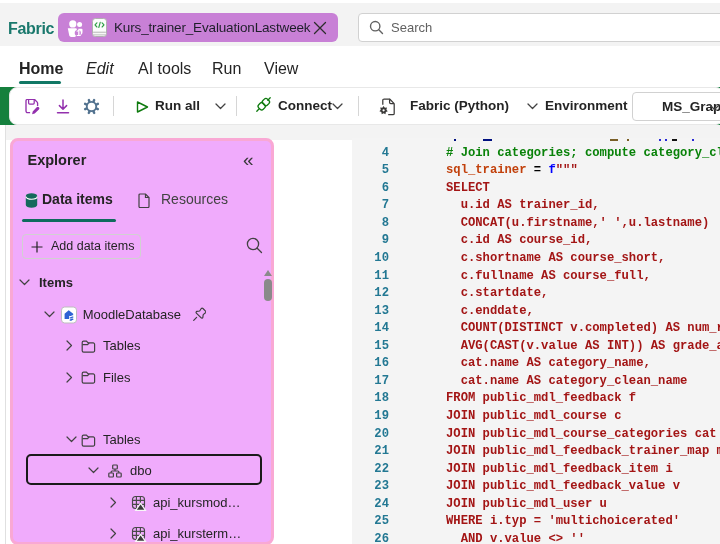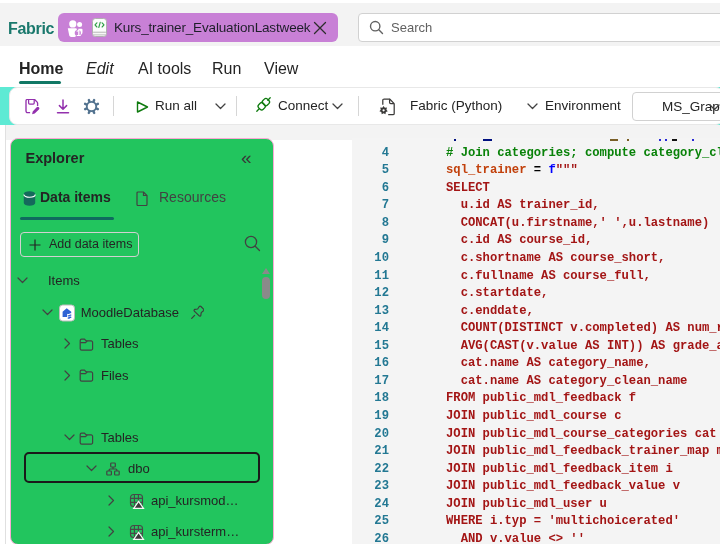--- a/index.html
+++ b/index.html
@@ -11,33 +11,33 @@
   #fabric{left:8px;top:17px;width:55px;height:24px;color:#19786c;font-weight:bold;font-size:16px;line-height:24px;letter-spacing:-0.3px;}
   #tab{left:58px;top:13px;width:280px;height:29px;background:#c880d6;border-radius:6px;}
   #tabtext{left:56px;top:0;height:29px;line-height:29px;color:#1e1e2a;font-size:13.5px;letter-spacing:-0.15px;}
   #search{left:358px;top:13px;width:370px;height:27px;background:#fff;border:1px solid #d1d1d1;border-radius:4px;}
   #searchtext{left:32px;top:0;height:27px;line-height:27px;color:#616161;font-size:13px;}
   
   #menurow{left:0;top:46px;width:720px;height:41px;background:#fff;}
   .menuitem{top:13px;font-size:16px;color:#242424;height:20px;line-height:20px;}
   #homeline{left:19px;top:80.5px;width:42px;height:3.5px;background:#117865;border-radius:2px;}
   
-  #toolrow{left:0;top:87px;width:720px;height:38px;background:#5eead4;}
+  #toolrow{left:0;top:87px;width:720px;height:38px;background:#15803d;font-weight:bold;}
   #toolcard{left:9px;top:0px;width:715px;height:38px;background:#fff;border:1px solid #e8e8e8;border-radius:8px;box-sizing:border-box;}
   .tsep{top:9px;width:1px;height:20px;background:#d6d6d6;}
   .tlabel{top:9px;font-size:13.5px;color:#242424;height:20px;line-height:20px;}
   #msgraph{left:632px;top:5px;width:96px;height:29px;border:1px solid #d1d1d1;border-radius:4px;background:#fff;box-sizing:border-box;}
   
   #content{left:0;top:125px;width:720px;height:419px;background:#fff;}
   #graystrip{left:5px;top:0px;width:715px;height:15px;background:#f3f3f3;}
   #railborder{left:5px;top:0;width:1px;height:419px;background:#e0e0e0;}
   #editor{left:352px;top:13px;width:368px;height:406px;background:#f4f4f4;}
   
-  #panel{left:10px;top:13px;width:264px;height:406.5px;background:#22c55e;
-         border:1px solid #f9a8d4;border-radius:8px;box-sizing:border-box;}
+  #panel{left:10px;top:13px;width:264px;height:406.5px;background:#f0abfc;
+         border:3px solid #f9a8d4;border-radius:8px;box-sizing:border-box;}
   #explorer-title{left:14.5px;top:11px;font-size:14.5px;font-weight:bold;color:#242424;}
   #collapse{left:230px;top:8px;font-size:19px;color:#383838;}
   .tabtxt{font-size:14px;color:#242424;}
   #addbtn{left:9px;top:93px;width:119px;height:25px;border:1px solid #d1d1d1;border-radius:4px;box-sizing:border-box;}
   #greenline{left:9px;top:78px;width:94px;height:3px;background:#0f6b5e;border-radius:2px;}
   
   .row{position:absolute;height:20px;line-height:20px;font-size:13px;color:#242424;}
   
   pre{margin:0;font-family:"Liberation Mono",monospace;font-size:12.2px;line-height:17.55px;font-weight:700;}
   #gutter{position:absolute;left:0px;top:-10.8px;width:37px;text-align:right;color:#237893;}
@@ -237,21 +237,21 @@
 
     <svg class="abs" style="left:250px;top:128px" width="10" height="8" viewBox="0 0 10 8">
       <path d="M5 1 L9 7 L1 7 z" fill="#8a8a8a"></path>
     </svg>
     <div class="abs" style="left:251px;top:138px;width:8px;height:22px;background:#8a8a8a;border-radius:4px;"></div>
 
     <div class="row" style="left:6px;top:131.5px;width:240px;">
       <svg style="position:absolute;left:0px;top:6px" width="11" height="7" viewBox="0 0 11 7">
           <path d="M1 1 L5.5 5.5 L10 1" fill="none" stroke="#424242" stroke-width="1.2" stroke-linecap="round" stroke-linejoin="round"></path>
         </svg>
-      <span style="position:absolute;left:31px;font-weight:normal;">Items</span>
+      <span style="position:absolute;left:20px;font-weight:bold;">Items</span>
     </div>
     <div class="row" style="left:31px;top:164px;width:220px;">
       <svg style="position:absolute;left:0px;top:6px" width="11" height="7" viewBox="0 0 11 7">
           <path d="M1 1 L5.5 5.5 L10 1" fill="none" stroke="#424242" stroke-width="1.2" stroke-linecap="round" stroke-linejoin="round"></path>
         </svg>
       <svg style="position:absolute;left:17px;top:1px" width="16" height="18" viewBox="0 0 16 18">
         <rect x="0.5" y="1" width="15" height="16" rx="3.2" fill="#fff" stroke="#bdbdbd"></rect>
         <path d="M3.6 13 V7.8 L7.7 4.2 L12.2 7.8 V9.2 c-1.1 -.1 -1.9 .7 -2.6 .8 c-.5 .1 -1 -.1 -1.4 -.3 L8 13 z" fill="#2e62d4"></path>
         <path d="M8.7 11.2 c.9 .1 1.7 -.8 2.6 -.8 c.4 0 .7 .1 1 .2 v1.2 c-.9 -.2 -1.8 .7 -2.7 .8 c-.3 0 -.6 0 -.9 -.1 z" fill="#2e62d4"></path>
         <path d="M8.7 13.4 c.9 .1 1.7 -.8 2.6 -.8 c.4 0 .7 .1 1 .2 v1.2 c-.9 -.2 -1.8 .7 -2.7 .8 c-.3 0 -.6 0 -.9 -.1 z" fill="#2e62d4"></path>

